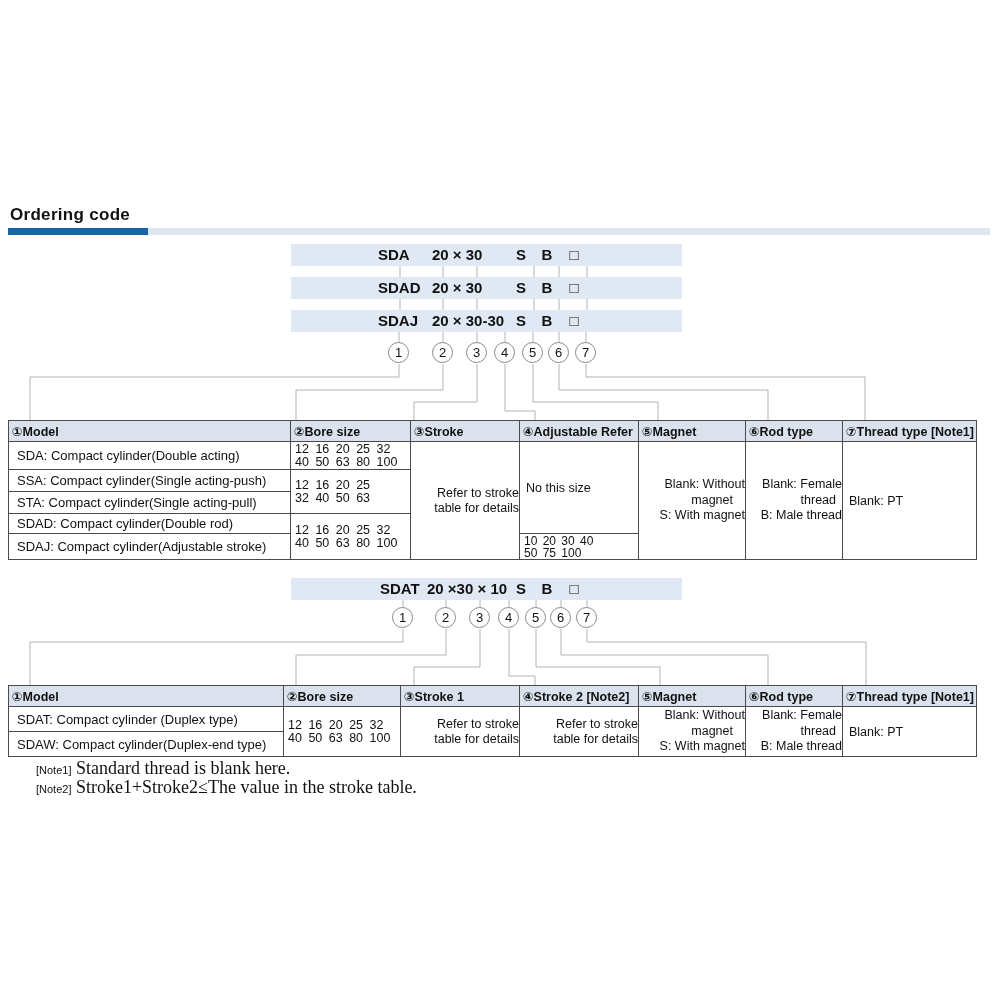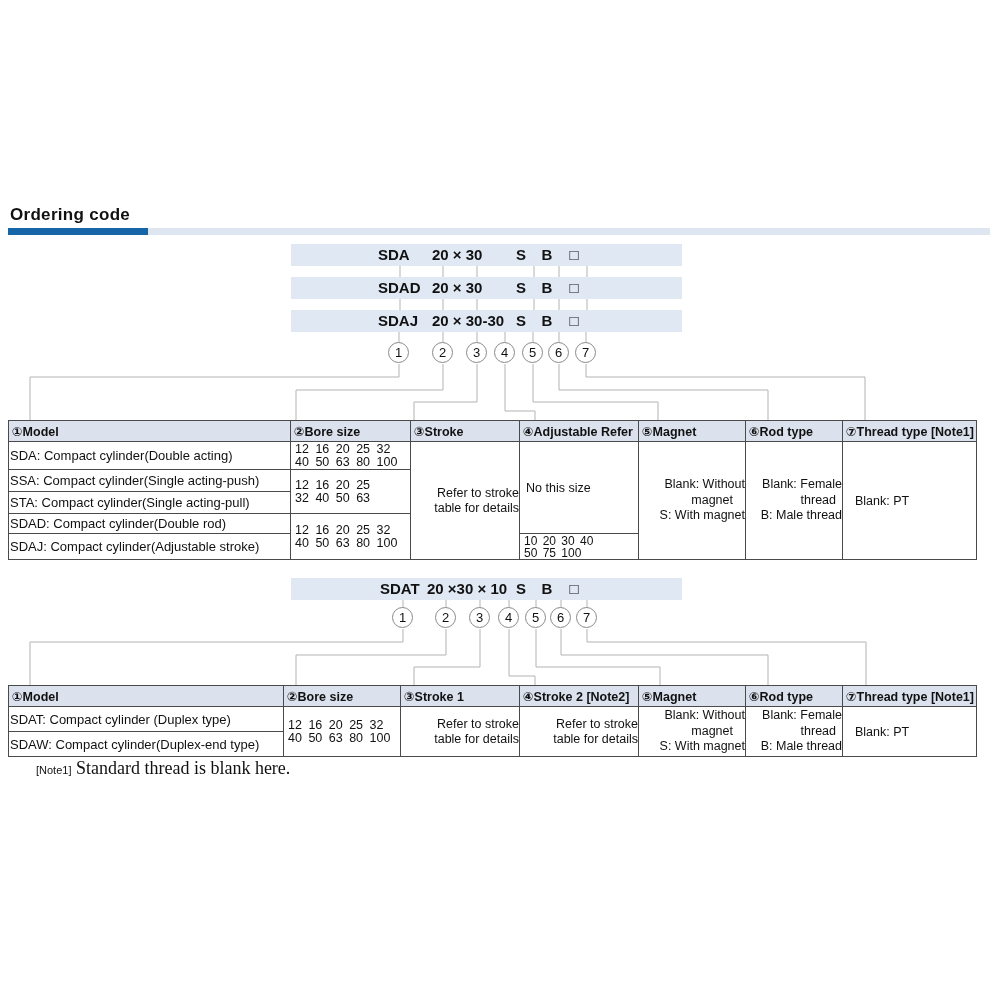--- a/index.html
+++ b/index.html
@@ -36,26 +36,26 @@
           text-align:center;line-height:19px;font-size:13px;background:#fff;}
 
   
   #connectors{position:absolute;left:0;top:0;pointer-events:none;}
 
   
   table{position:absolute;left:8px;width:968px;border-collapse:collapse;table-layout:fixed;}
   td,th{border:1px solid var(--border-dark);padding:0;overflow:hidden;vertical-align:middle;}
   th{background:var(--header-bg);font-size:12.5px;font-weight:bold;text-align:left;padding-left:3px;height:20px;white-space:nowrap;}
   td{font-size:12.5px;}
-  td.model{padding-left:1px;font-size:13px;white-space:nowrap;}
+  td.model{padding-left:8px;font-size:13px;white-space:nowrap;}
   td.bore{white-space:pre;padding-left:4px;line-height:13px;word-spacing:3px;}
   td.center{text-align:right;white-space:pre;line-height:15px;}
   td.adj{padding-left:6px;}
   td.adjv{white-space:pre;padding-left:4px;line-height:12px;font-size:12px;word-spacing:2px;}
-  td.thread{padding-left:12px;}
+  td.thread{padding-left:6px;}
   .ln{line-height:15.5px;}
   .ln.left{text-align:right;padding-left:5px;}
   .ln.right{text-align:right;padding-right:12px;}
   .rodcell .ln.left{padding-left:3px;}
   .rodcell .ln.right{padding-right:6px;}
 
   
   .note{position:absolute;left:10px;white-space:nowrap;}
   .note-tag{font-size:11px;padding-left:26px;}
   .note-text{font-size:18px;font-family:Liberation Serif, serif;}
@@ -246,14 +246,18 @@
     <tr style="height:25px">
       <td class="model">SDAW: Compact cylinder(Duplex-end type)</td>
     </tr>
   </tbody>
     </table>
 
   <div class="note" style="top:758px">
     <span class="note-tag">[Note1]</span>
     <span class="note-text">Standard thread is blank here.</span>
   </div>
+  <div class="note" style="top:777px">
+    <span class="note-tag">[Note2]</span>
+    <span class="note-text">Stroke1+Stroke2≤The value in the stroke table.</span>
+  </div>
 
 </div>
 
 </body></html>

